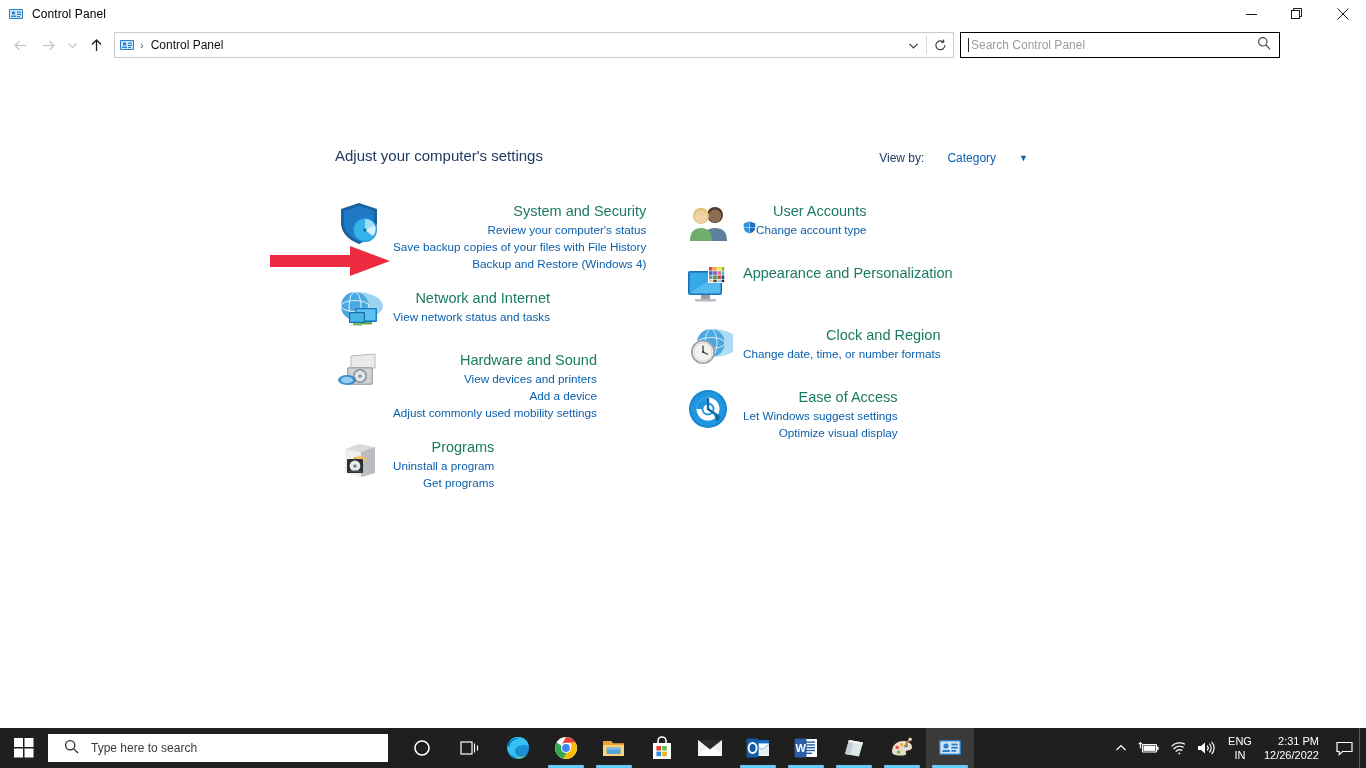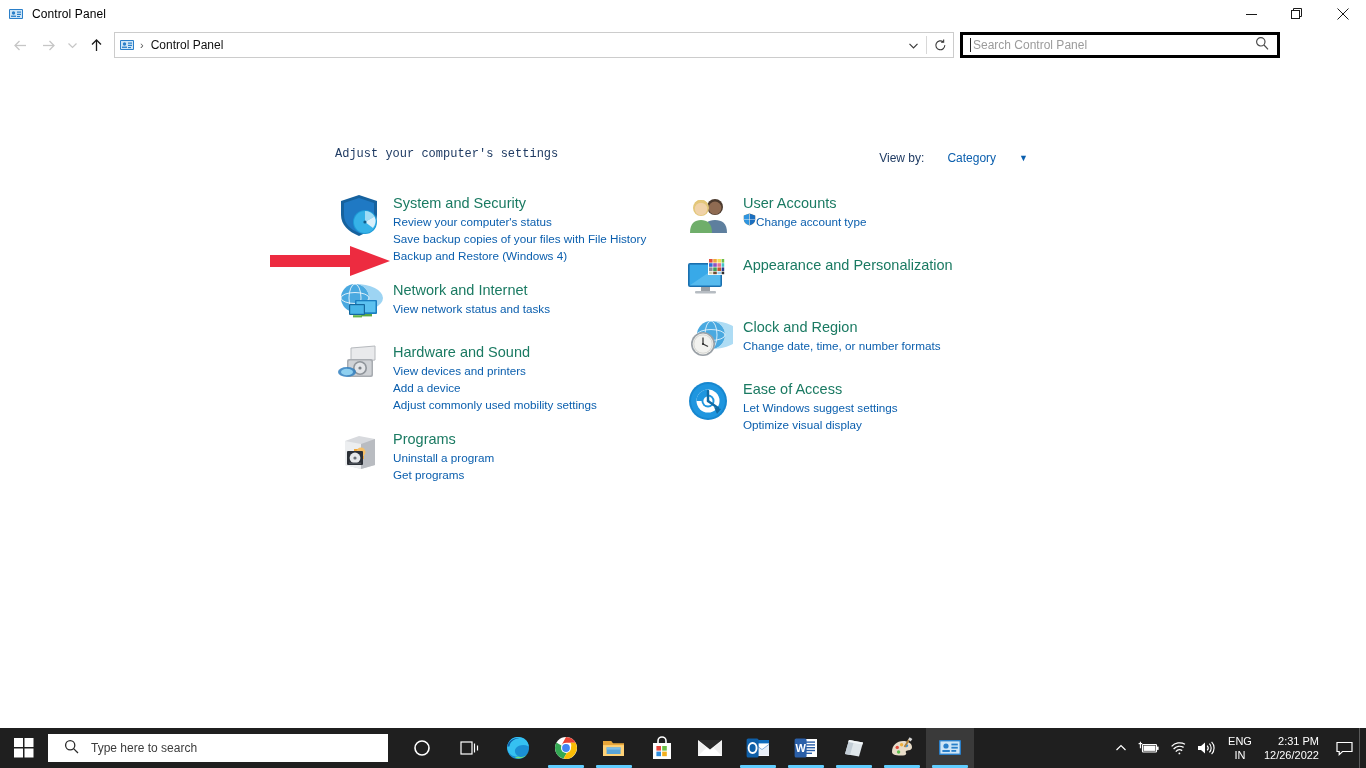--- a/index.html
+++ b/index.html
@@ -59,52 +59,52 @@
   .addr-btn {
     width: 26px; height: 24px;
     display: flex; align-items: center; justify-content: center;
     color: #3b3b3b;
   }
   .addr-divider { width: 1px; height: 18px; background: #d8d8d8; }
 
   .searchbox {
     width: 320px; height: 26px;
     margin-left: 6px;
-    border: 3px solid #000000;
+    border: 1px solid #000000;
     background: #fff;
     display: flex; align-items: center;
     position: relative;
   }
   .search-caret {
     width: 1px; height: 14px; background: #222; margin-left: 7px;
   }
   .search-ph {
     font-size: 12px; color: #9b9b9b; margin-left: 2px;
   }
   .search-ico { margin-left: auto; margin-right: 8px; color: #4a4a4a; }
 
   
   .content { position: relative; width: 100%; height: 678px; background: #fff; }
 
   .page-title {
     position: absolute; left: 335px; top: 85px;
-    font-size: 12px; color: #1f3b63;
-    font-family: Liberation Mono, monospace;
+    font-size: 15px; color: #1f3b63;
+    font-family: Liberation Sans, sans-serif;
   }
   .viewby {
     position: absolute; right: 338px; top: 89px;
     display: flex; align-items: center; gap: 23px;
     font-size: 12px;
   }
   .viewby-label { color: #1f3b63; }
   .viewby-value { color: #0b5fae; cursor: pointer; }
   .viewby-caret { color: #0b5fae; font-size: 9px; }
 
   .cols { position: absolute; left: 0; top: 125px; width: 100%; }
-  .col { position: absolute; top: 4px; }
+  .col { position: absolute; top: 12px; text-align: right; }
   .col-left  { left: 335px; width: 330px; }
   .col-right { left: 685px; width: 340px; }
 
   .cat { display: flex; margin-bottom: 14px; }
   .cat-icon {
     width: 48px; height: 48px; flex: 0 0 48px;
     margin-right: 10px; position: relative;
   }
   .cat-body { padding-top: 3px; }
   .cat-title {

